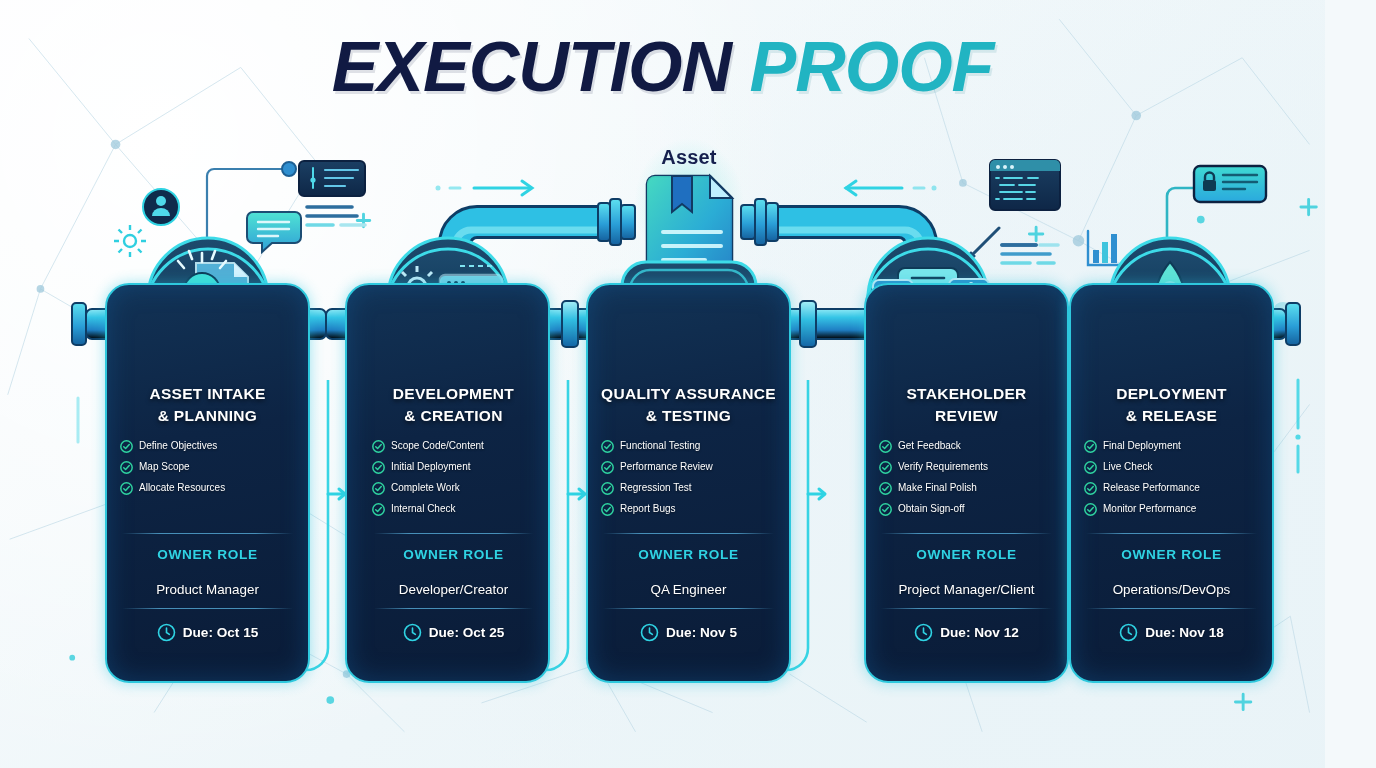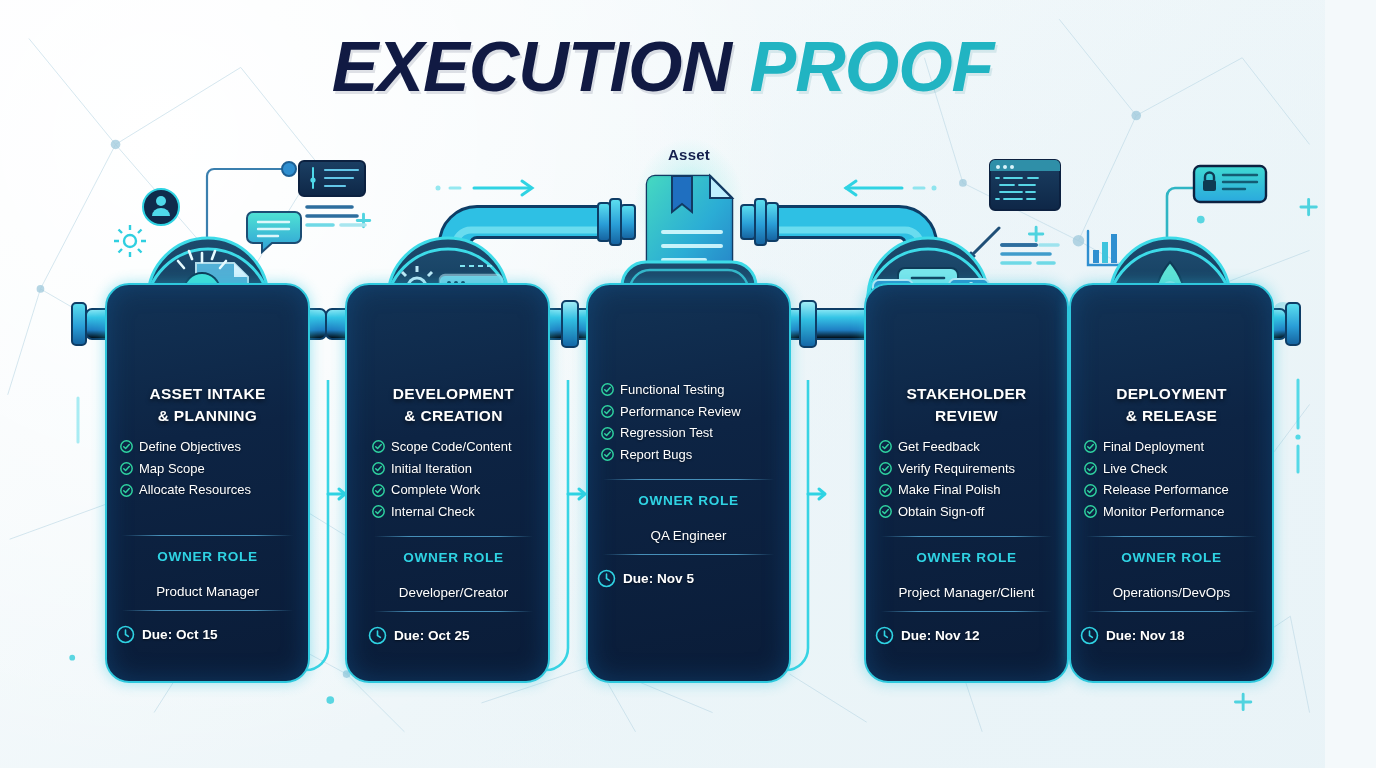--- a/index.html
+++ b/index.html
@@ -44,39 +44,39 @@
   .card .ctitle{
     font-size:15.5px;font-weight:bold;line-height:1.42;
     letter-spacing:.3px;
     text-shadow:0 2px 4px rgba(0,0,0,.6);
     margin-bottom:13px;
     white-space:pre-line;
   }
   .tasks{list-style:none;margin:0 0 0 4px;padding:0;text-align:left;}
   .tasks li{
     display:flex;align-items:center;gap:6px;
-    font-size:13px;line-height:1.05;margin-bottom:8px;
+    font-size:10px;line-height:1.05;margin-bottom:8px;
     white-space:nowrap;
     text-shadow:0 1px 2px rgba(0,0,0,.5);
   }
   .chk{flex:0 0 auto;width:13px;height:13px;display:block;}
   .divider{height:1px;background:linear-gradient(90deg,rgba(60,160,210,0) 0%,rgba(90,180,225,.75) 22%,rgba(90,180,225,.75) 78%,rgba(60,160,210,0) 100%);margin:0 6px;}
   .owner-block{padding:13px 0 11px;}
   .owner-label{color:#2fd3e3;font-size:13.6px;font-weight:bold;letter-spacing:.7px;}
   .owner-name{font-size:13.4px;margin-top:20px;white-space:nowrap;text-shadow:0 1px 2px rgba(0,0,0,.5);}
-  .due-block{display:flex;align-items:center;gap:7px;padding-top:14px;}
+  .due-block{display:flex;align-items:center;justify-content:center;gap:7px;padding-top:14px;}
   .due-text{font-size:13.6px;font-weight:bold;white-space:nowrap;text-shadow:0 1px 2px rgba(0,0,0,.5);}
 
   
   .pipes{position:absolute;left:0;top:0;width:1376px;height:768px;pointer-events:none;}
   .deco{position:absolute;left:0;top:0;width:1376px;height:768px;pointer-events:none;}
 
   .asset-label{
     position:absolute;left:629px;top:146px;width:120px;text-align:center;
-    font-size:15px;font-weight:bold;color:#16204e;letter-spacing:.2px;
+    font-size:20px;font-weight:bold;color:#16204e;letter-spacing:.2px;
   }
   .test-label{
     position:absolute;left:629px;top:365px;width:120px;text-align:center;
     font-size:14.5px;font-weight:bold;color:#3ad6e6;letter-spacing:1.3px;
   }
 </style>
 </head>
 <body>
 
 <div class="stage">
@@ -587,21 +587,21 @@
               <circle cx="8" cy="8" r="7" fill="none" stroke="#2fd3a0" stroke-width="1.8"></circle>
               <path d="M4.6 8.2 L6.9 10.5 L11.4 5.6" fill="none" stroke="#2fd3a0" stroke-width="1.8" stroke-linecap="round" stroke-linejoin="round"></path>
             </svg>
           <span>Scope Code/Content</span>
         </li>
         <li>
           <svg class="chk" viewBox="0 0 16 16">
               <circle cx="8" cy="8" r="7" fill="none" stroke="#2fd3a0" stroke-width="1.8"></circle>
               <path d="M4.6 8.2 L6.9 10.5 L11.4 5.6" fill="none" stroke="#2fd3a0" stroke-width="1.8" stroke-linecap="round" stroke-linejoin="round"></path>
             </svg>
-          <span>Initial Iteration</span>
+          <span>Initial Deployment</span>
         </li>
         <li>
           <svg class="chk" viewBox="0 0 16 16">
               <circle cx="8" cy="8" r="7" fill="none" stroke="#2fd3a0" stroke-width="1.8"></circle>
               <path d="M4.6 8.2 L6.9 10.5 L11.4 5.6" fill="none" stroke="#2fd3a0" stroke-width="1.8" stroke-linecap="round" stroke-linejoin="round"></path>
             </svg>
           <span>Complete Work</span>
         </li>
         <li>
           <svg class="chk" viewBox="0 0 16 16">
@@ -621,20 +621,22 @@
       <div class="due-block">
         <svg width="19" height="19" viewBox="0 0 20 20">
             <circle cx="10" cy="10" r="8.4" fill="none" stroke="#2fd3e3" stroke-width="1.7"></circle>
             <path d="M10 5.4 V10 L13 12" fill="none" stroke="#2fd3e3" stroke-width="1.7" stroke-linecap="round"></path>
           </svg>
         <span class="due-text">Due: Oct 25</span>
       </div>
     </div>
 
     <div class="card" style="left:586px;">
+      <div class="ctitle">QUALITY ASSURANCE
+&amp; TESTING</div>
       <ul class="tasks">
         <li>
           <svg class="chk" viewBox="0 0 16 16">
               <circle cx="8" cy="8" r="7" fill="none" stroke="#2fd3a0" stroke-width="1.8"></circle>
               <path d="M4.6 8.2 L6.9 10.5 L11.4 5.6" fill="none" stroke="#2fd3a0" stroke-width="1.8" stroke-linecap="round" stroke-linejoin="round"></path>
             </svg>
           <span>Functional Testing</span>
         </li>
         <li>
           <svg class="chk" viewBox="0 0 16 16">

